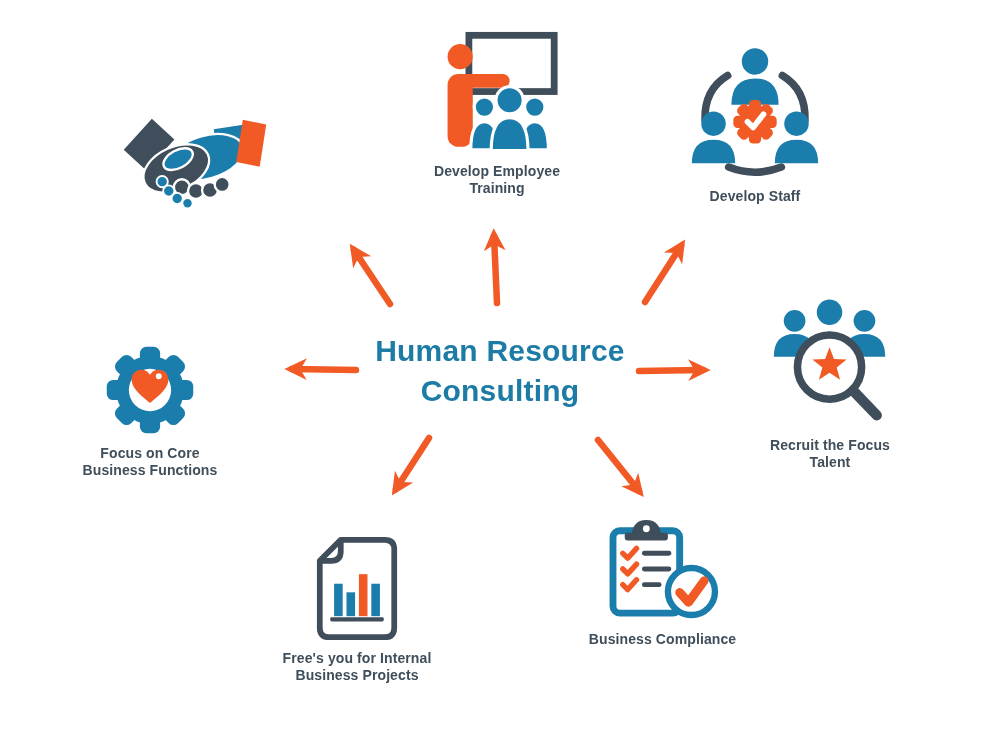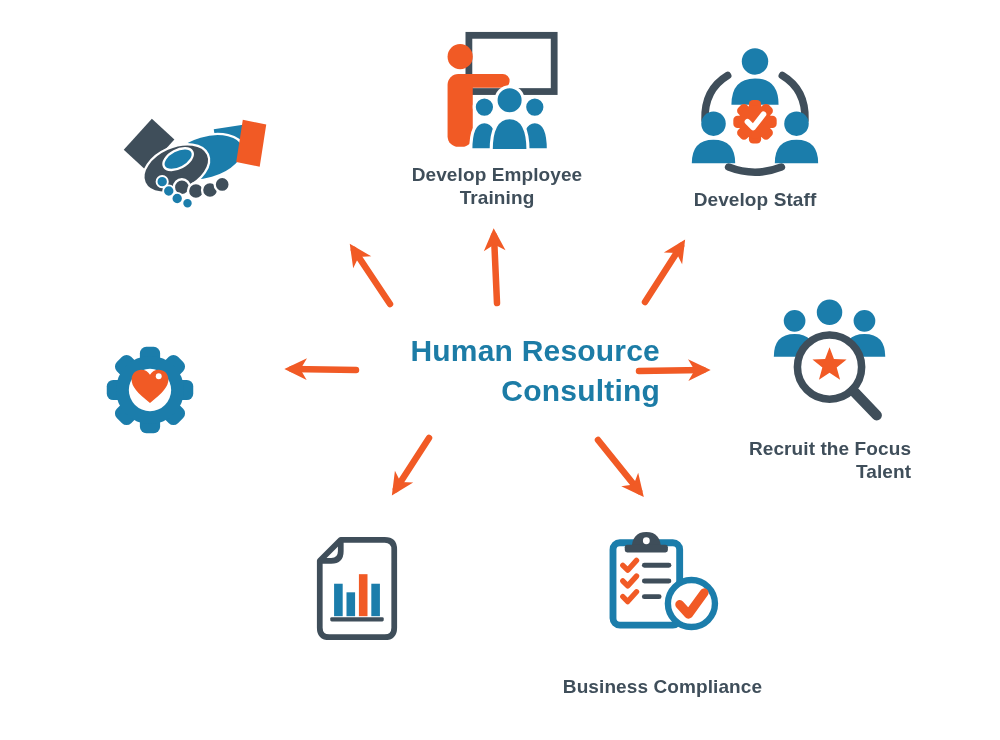--- a/index.html
+++ b/index.html
@@ -1,24 +1,24 @@
 <!DOCTYPE html>
 <html><head>
 <meta charset="utf-8">
 <style>
   html,body{margin:0;padding:0;background:#fff;}
   body{width:1000px;height:740px;position:relative;overflow:hidden;
        font-family:"Liberation Sans","DejaVu Sans",sans-serif;}
   .stage{position:absolute;inset:0;width:1000px;height:740px;}
   .node{position:absolute;display:flex;flex-direction:column;align-items:center;text-align:center;}
-  .node .label{white-space:pre-line;font-weight:700;font-size:19px;line-height:1.22;color:#3F4E5A;letter-spacing:.1px;}
-  .title{position:absolute;left:340px;top:331px;width:320px;text-align:right;
+  .node .label{white-space:pre-line;font-weight:700;font-size:14px;line-height:1.22;color:#3F4E5A;letter-spacing:.1px;}
+  .title{position:absolute;left:340px;top:331px;width:320px;text-align:center;
          white-space:pre-line;font-weight:800;font-size:30px;line-height:1.32;color:#1C7CA6;letter-spacing:.2px;}
   .icon{display:block;}
-  .gap14{margin-top:13px;text-align:right;} .gap10{margin-top:9px;}
+  .gap14{margin-top:13px;} .gap10{margin-top:9px;}
   svg{overflow:visible;}
   .arrows{position:absolute;left:0;top:0;pointer-events:none;}
 </style>
 </head>
 <body>
 
 <div class="stage">
 
   <div class="title">Human Resource
 Consulting</div>
@@ -118,21 +118,21 @@
         <path d="M 37 68 Q 37 36 62 36 Q 87 36 87 68 Z"></path>
       </g>
       <circle cx="62" cy="75" r="34" fill="#fff" stroke="#3F4E5A" stroke-width="8"></circle>
       <polygon fill="#F15A25" points="62,54 66.7,66.5 80.1,67.1 69.6,75.5 73.2,88.4 62,81 50.8,88.4 54.4,75.5 43.9,67.1 57.3,66.5"></polygon>
       <line x1="87" y1="100" x2="112" y2="126" stroke="#3F4E5A" stroke-width="11" stroke-linecap="round"></line>
     </svg>
     <div class="label gap14">Recruit the Focus
 Talent</div>
   </div>
 
-  <div class="node" style="left:535px;top:530px;width:255px;gap:32px;">
+  <div class="node" style="left:535px;top:518px;width:255px;">
     <svg class="icon" width="110" height="100" viewBox="0 0 112 102">
       <rect x="5" y="13" width="68" height="84" rx="7" fill="#fff" stroke="#1B7DAB" stroke-width="7"></rect>
       <path d="M 24 20 Q 24 2 39 2 Q 54 2 54 20 Z" fill="#3F4E5A"></path>
       <rect x="17" y="15" width="44" height="8" rx="2.5" fill="#3F4E5A"></rect>
       <circle cx="39" cy="11" r="3.5" fill="#fff"></circle>
       <g stroke="#F15A25" stroke-width="5.5" stroke-linecap="round" stroke-linejoin="round" fill="none">
         <path d="M 15 36 l 5 5 l 9 -10"></path>
         <path d="M 15 52 l 5 5 l 9 -10"></path>
         <path d="M 15 68 l 5 5 l 9 -10"></path>
       </g>
@@ -150,30 +150,34 @@
   <div class="node" style="left:244px;top:536px;width:226px;">
     <svg class="icon" width="86" height="105" viewBox="0 0 90 110">
       <path d="M 28 4 H 74 Q 84 4 84 14 V 96 Q 84 106 74 106 H 16 Q 6 106 6 96 V 26 Z" fill="#fff" stroke="#3F4E5A" stroke-width="6" stroke-linejoin="round"></path>
       <path d="M 28 4 V 16 Q 28 26 18 26 H 6" fill="none" stroke="#3F4E5A" stroke-width="6" stroke-linejoin="round"></path>
       <rect x="17" y="85" width="56" height="4.5" rx="1.5" fill="#3F4E5A"></rect>
       <rect x="21" y="50" width="9" height="34" fill="#1B7DAB"></rect>
       <rect x="34" y="59" width="9" height="25" fill="#1B7DAB"></rect>
       <rect x="47" y="40" width="9" height="44" fill="#F15A25"></rect>
       <rect x="60" y="50" width="9" height="34" fill="#1B7DAB"></rect>
     </svg>
+    <div class="label gap10">Free's you for Internal
+Business Projects</div>
   </div>
 
   <div class="node" style="left:38px;top:344px;width:224px;">
     <svg class="icon" width="92" height="92" viewBox="0 0 100 100">
       <g fill="#1B7DAB">
         <rect x="39" y="3" width="22" height="94" rx="7"></rect>
         <rect x="39" y="3" width="22" height="94" rx="7" transform="rotate(45 50 50)"></rect>
         <rect x="39" y="3" width="22" height="94" rx="7" transform="rotate(90 50 50)"></rect>
         <rect x="39" y="3" width="22" height="94" rx="7" transform="rotate(135 50 50)"></rect>
         <circle cx="50" cy="50" r="37"></circle>
       </g>
       <circle cx="50" cy="50" r="23" fill="#fff"></circle>
       <path d="M 50 64 C 36 53 30 46 30 38.5 C 30 32 35 28 40.5 28 C 44.7 28 48 30 50 33.5 C 52 30 55.3 28 59.5 28 C 65 28 70 32 70 38.5 C 70 46 64 53 50 64 Z" fill="#F15A25"></path>
       <circle cx="59.5" cy="35" r="3.2" fill="#fff"></circle>
     </svg>
+    <div class="label gap10">Focus on Core
+Business Functions</div>
   </div>
 
 </div>
 
 </body></html>

